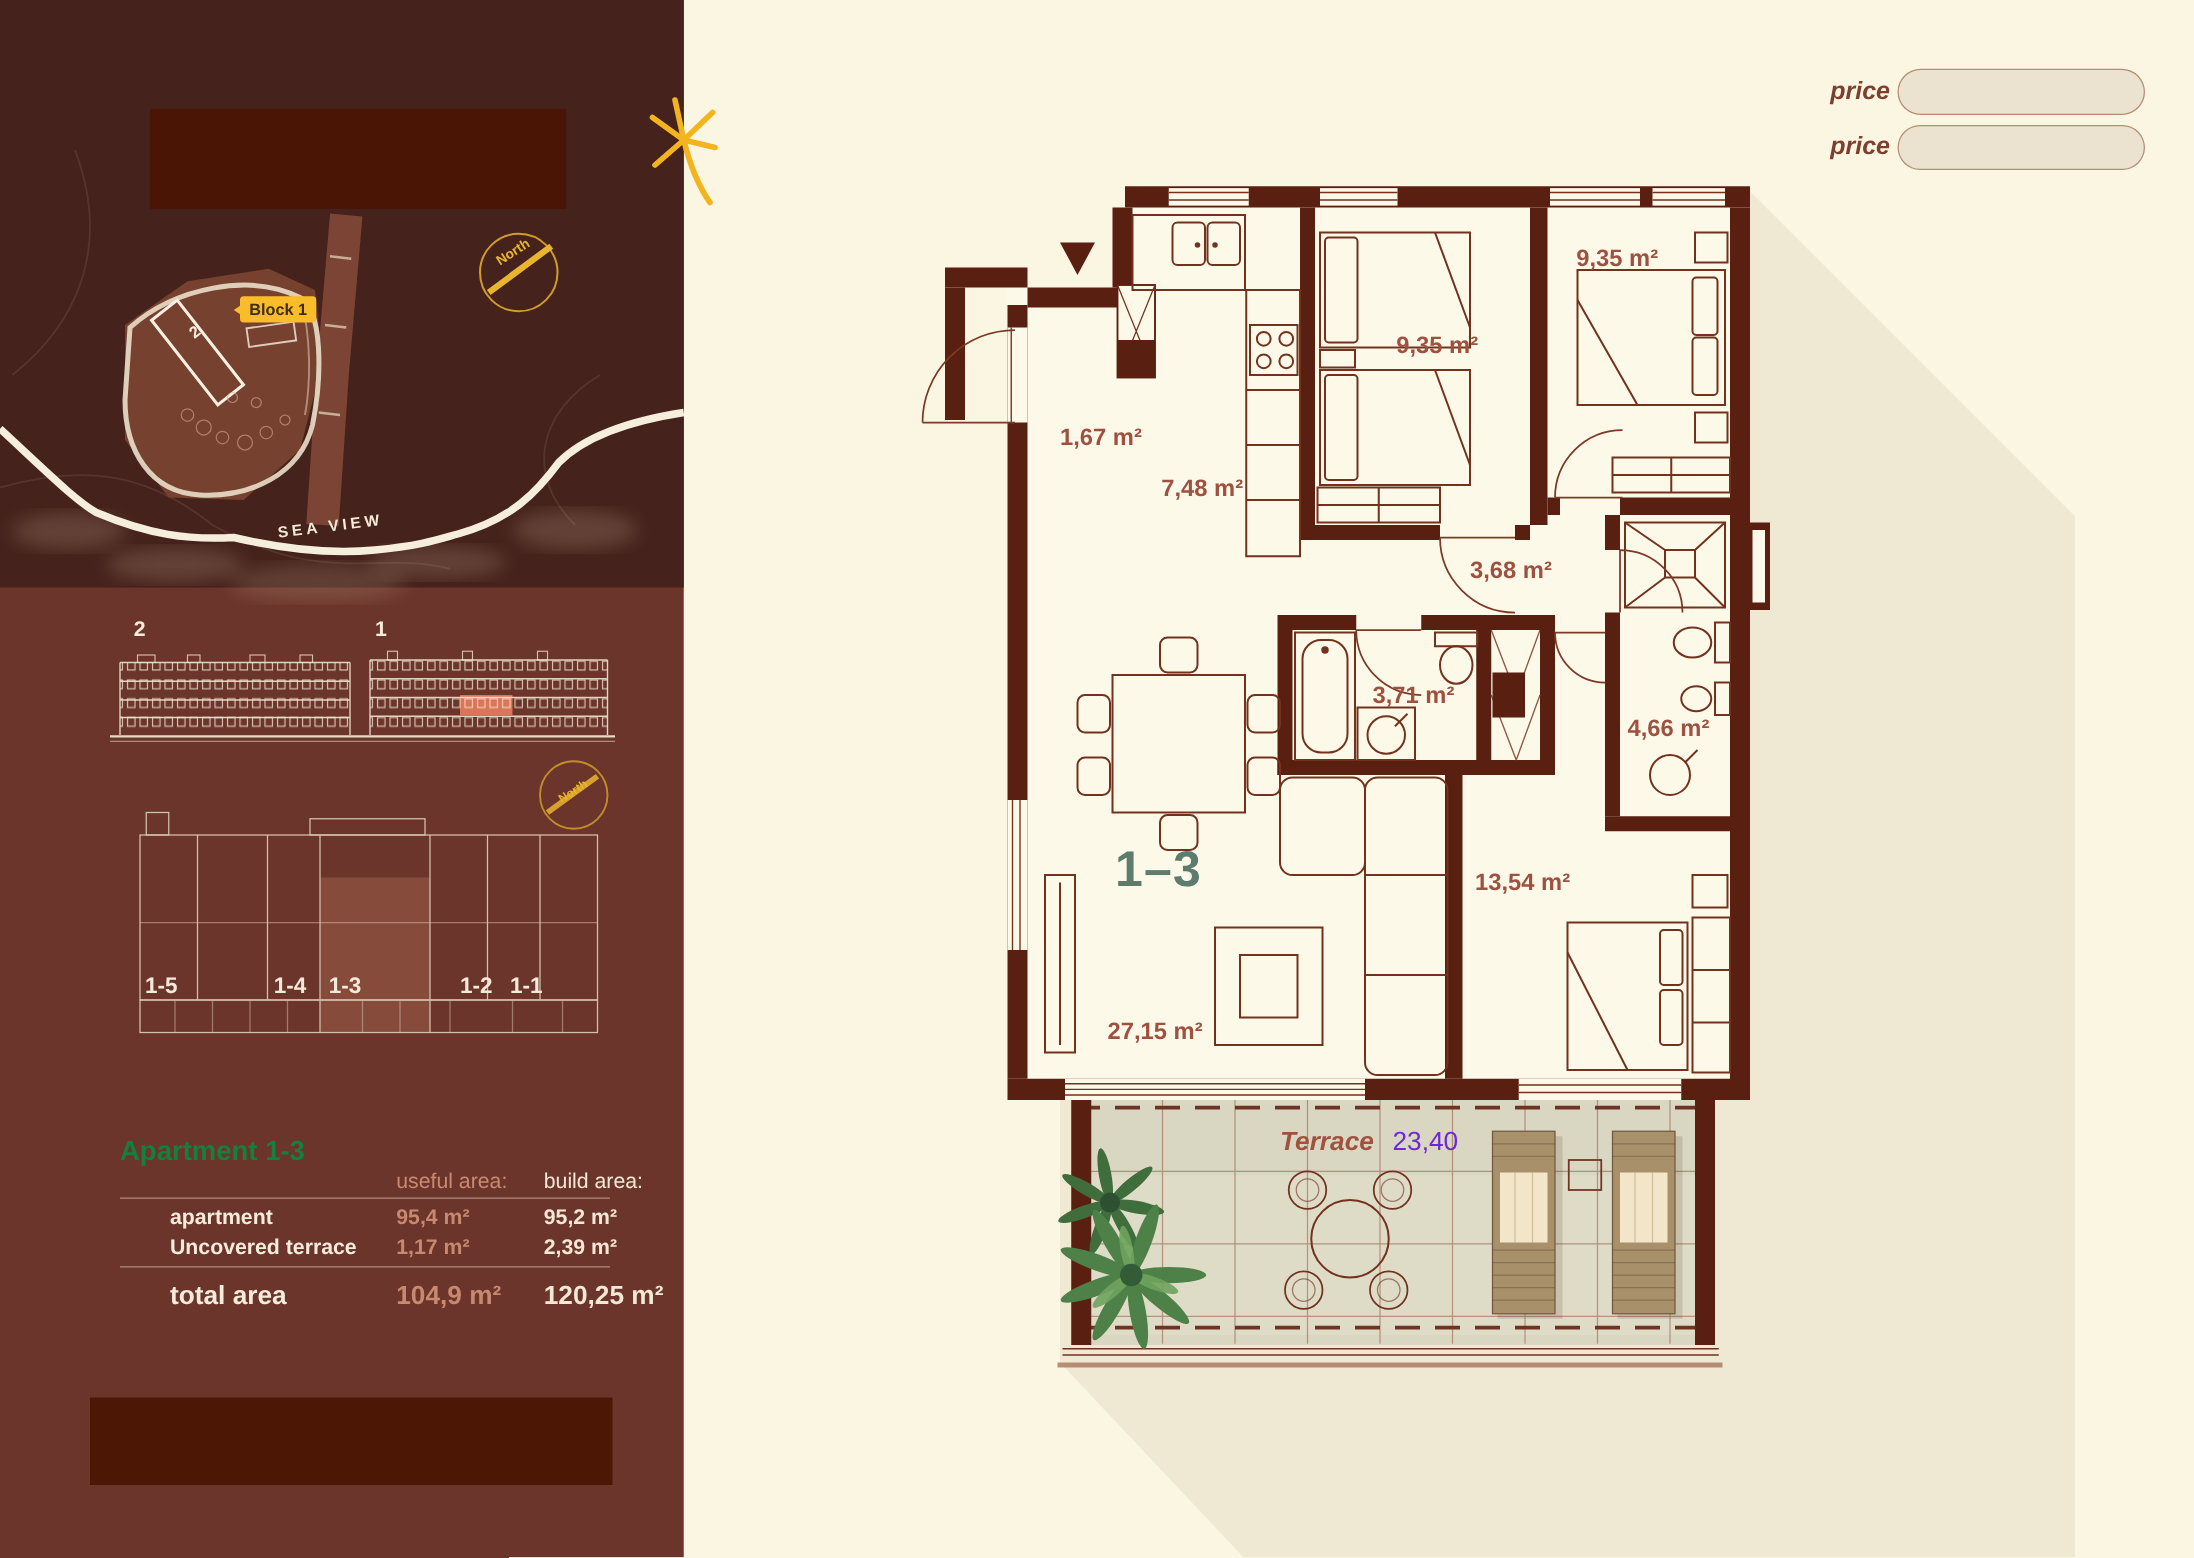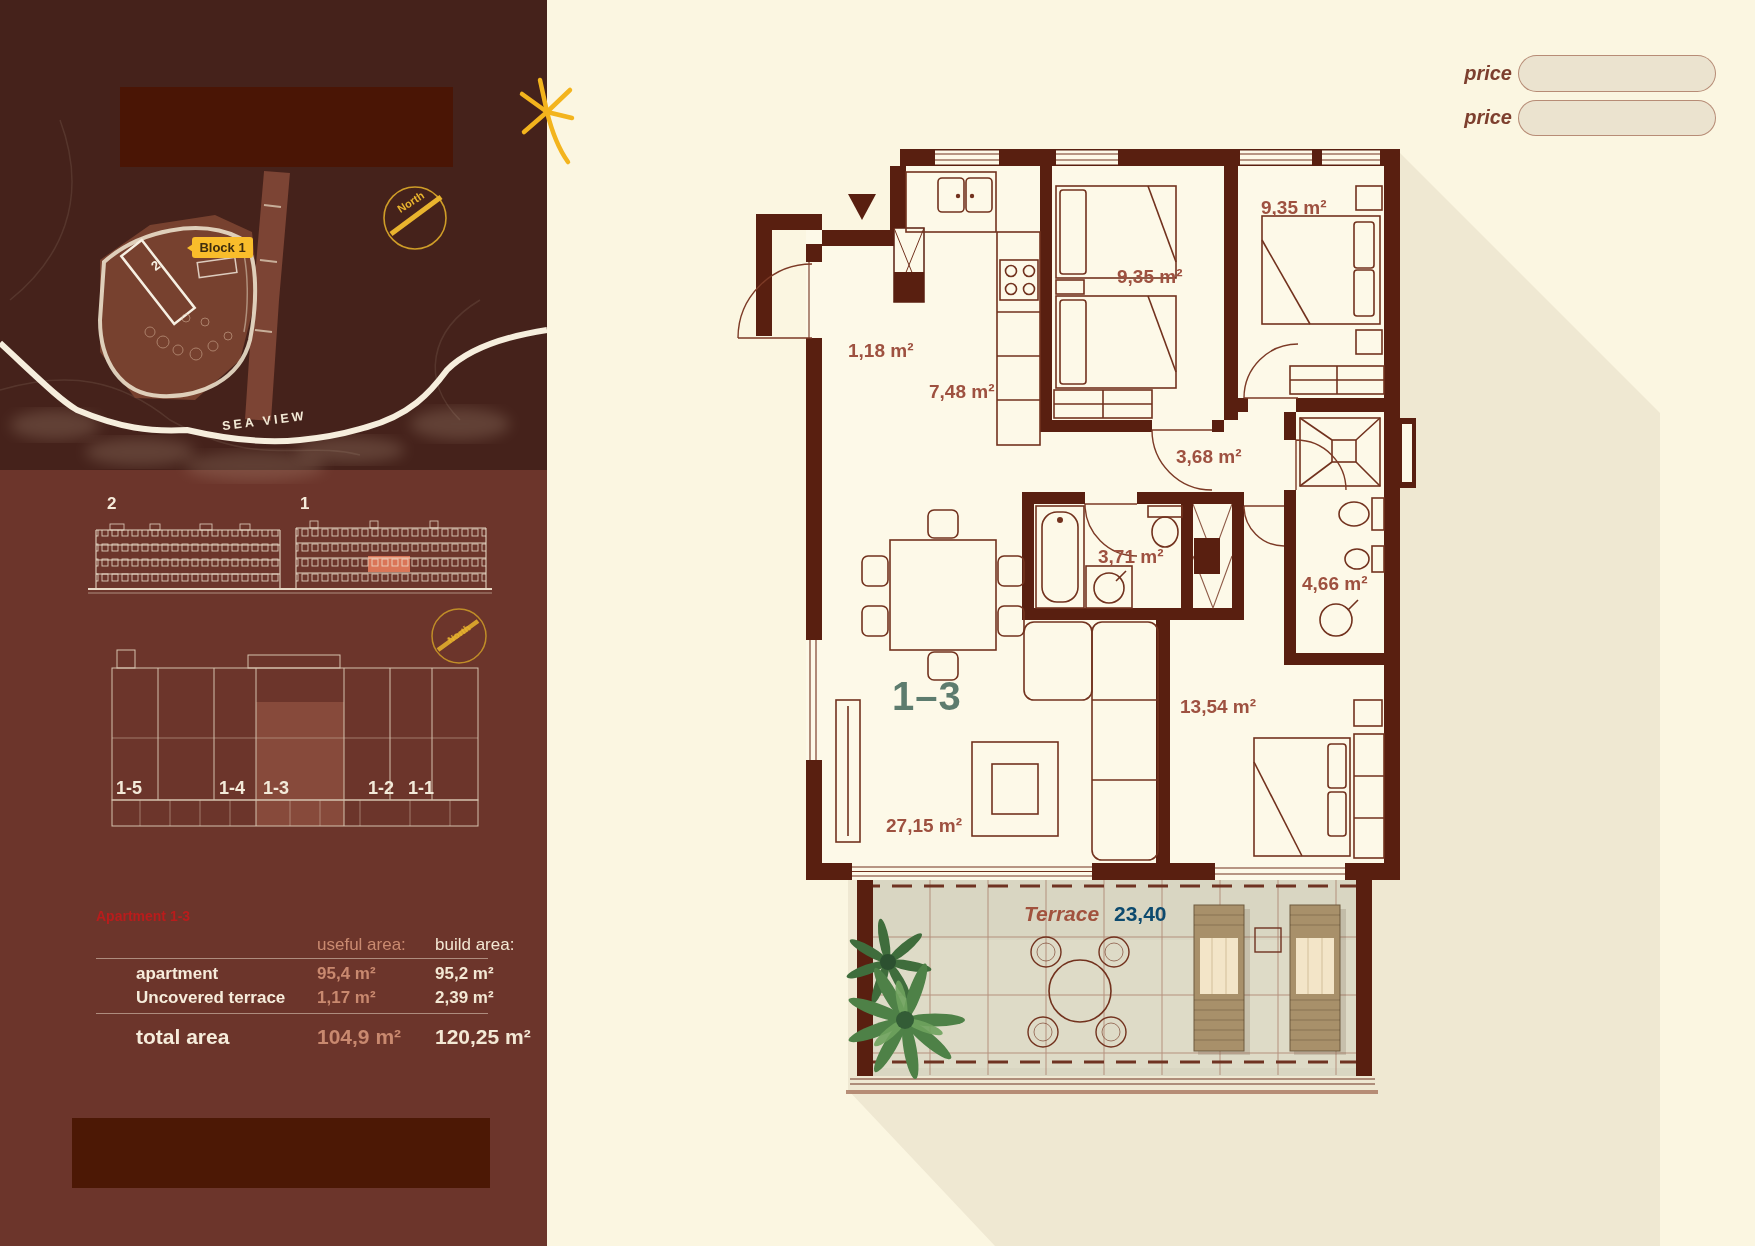--- a/index.html
+++ b/index.html
@@ -16,41 +16,41 @@
   .badge:before{content:"";position:absolute;left:-5px;top:7px;border-right:6px solid #f9bd2b;
          border-top:4px solid transparent;border-bottom:4px solid transparent;}
   .map-b2{left:152px;top:258px;color:#f6efe2;font-size:13px;font-weight:700;transform:rotate(-38deg);}
   .north-lbl{color:#e9b42e;font-weight:600;}
   .sea-view{left:222px;top:414px;color:#f3ead6;font-size:12.5px;font-weight:600;letter-spacing:3px;transform:rotate(-7deg);}
   .elev-num{color:#f6ecdb;font-size:17px;font-weight:800;}
   .ov-unit{color:#f3ead9;font-size:18px;font-weight:800;}
   .block-title{left:96px;top:862px;color:#f6ecdb;}
   .block-title .big{font-size:37px;font-weight:800;letter-spacing:.5px;}
   .block-title .floor{font-size:29px;font-weight:400;color:#f0e2d0;margin-left:26px;}
-  .apt-title{left:96px;top:908px;color:#b91c1c;font-size:14px;font-weight:800;}
+  .apt-title{left:96px;top:908px;color:#15803d;font-size:22px;font-weight:800;}
   .area-table{left:96px;top:934px;width:392px;color:#f6ecdb;font-size:17px;}
   .tr{display:grid;grid-template-columns:181px 118px 1fr;align-items:baseline;line-height:24px;margin-left:40px;}
   .tr.head{line-height:21px;color:#f3e8d4;}
   .tr.head .u{font-weight:400;color:#ca8a70;}
   .tr.head .b{font-weight:400;color:#f3e8d4;}
   .tr .rl{font-weight:700;}
   .tr .u{color:#c9896f;font-weight:600;}
   .tr .b{color:#f3e8d4;font-weight:600;}
   .hr{border-top:1px solid rgba(240,228,210,.5);margin:3px 0;}
   .tr.total{line-height:40px;font-size:21px;}
   .tr.total .rl{font-weight:800;}
   .tr.total .u,.tr.total .b{font-weight:700;}
   
   .field-lbl{color:#7d3f2e;font-size:20px;font-style:italic;font-weight:600;text-align:right;width:80px;}
   .pill{position:absolute;width:198px;height:37px;border-radius:18.5px;background:#ebe3cf;
         border:1px solid rgba(140,70,45,.55);box-sizing:border-box;}
   .room-label{font-weight:700;color:#9e5140;font-size:19px;}
   .unit-label{font-weight:700;color:#5d7c6e;font-size:40px;letter-spacing:1px;}
   .terrace-lbl{font-style:italic;font-weight:600;color:#a1523e;font-size:21px;}
-  .terrace-val{font-weight:700;color:#0c4a6e;font-size:21px;}
+  .terrace-val{font-weight:400;color:#6d28d9;font-size:21px;}
   svg.gfx{position:absolute;left:0;top:0;pointer-events:none;}
 </style>
 </head>
 <body>
 
 <div class="page">
 
   <div class="sidebar-bg"></div>
   <div class="map-bg"></div>
   <div class="redacted-top"></div>
@@ -497,21 +497,21 @@
       <span class="b">2,39 m²</span>
     </div>
     <div class="hr"></div>
     <div class="tr total">
       <span class="rl">total area</span>
       <span class="u">104,9 m²</span>
       <span class="b">120,25 m²</span>
     </div>
   </div>
 
-  <span class="lbl room-label" style="left:848px;top:340px;">1,18 m²</span>
+  <span class="lbl room-label" style="left:848px;top:340px;">1,67 m²</span>
   <span class="lbl room-label" style="left:929px;top:381px;">7,48 m²</span>
   <span class="lbl room-label" style="left:1117px;top:266px;">9,35 m²</span>
   <span class="lbl room-label" style="left:1261px;top:197px;">9,35 m²</span>
   <span class="lbl room-label" style="left:1176px;top:446px;">3,68 m²</span>
   <span class="lbl room-label" style="left:1098px;top:546px;">3,71 m²</span>
   <span class="lbl room-label" style="left:1302px;top:573px;">4,66 m²</span>
   <span class="lbl room-label" style="left:1180px;top:696px;">13,54 m²</span>
   <span class="lbl room-label" style="left:886px;top:815px;">27,15 m²</span>
   <span class="lbl unit-label" style="left:892px;top:674px;">1–3</span>
   <span class="lbl terrace-lbl" style="left:1024px;top:902px;">Terrace</span>

